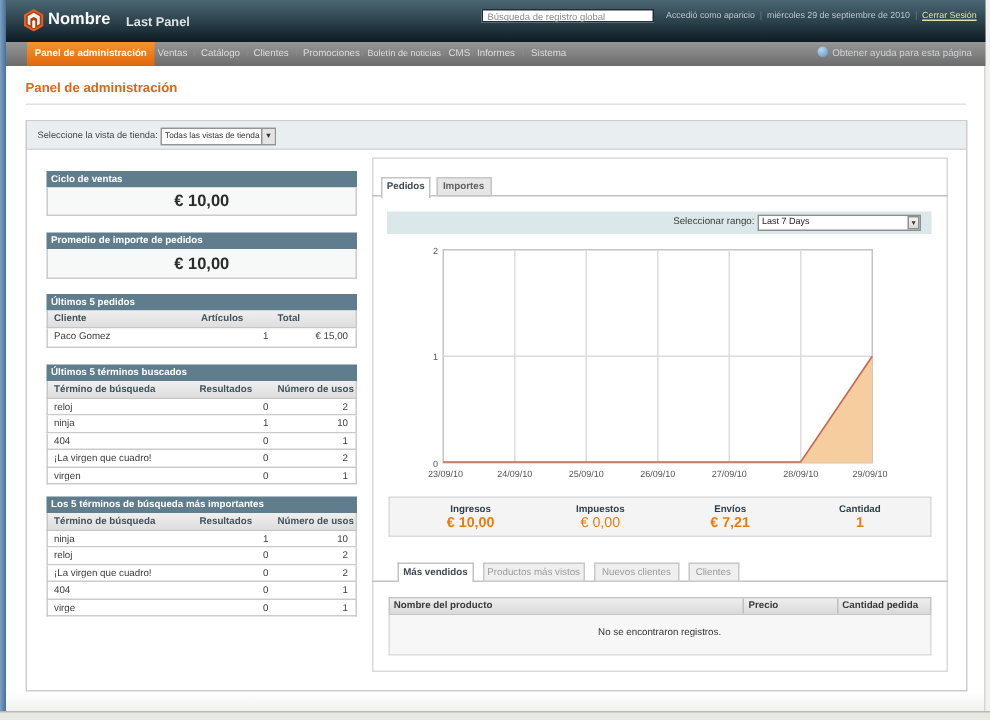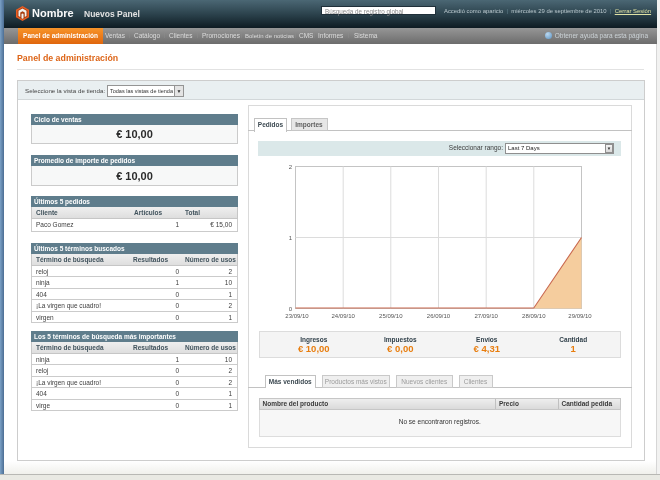--- a/index.html
+++ b/index.html
@@ -15,21 +15,21 @@
 <div class="abs" style="left:656px;top:0;width:4px;height:474px;background:#f2f2f1;border-left:1px solid #d6d6d6;"></div>
 
 <div class="abs" style="left:4px;top:0;width:653px;height:28px;background:linear-gradient(#4b6774,#293f49 55%,#0e1b22);"></div>
 <svg class="abs" style="left:16px;top:6px;" width="13" height="15" viewBox="0 0 26 30">
   <polygon points="13,0 26,7.5 26,22.5 13,30 0,22.5 0,7.5" fill="#e85d22"></polygon>
   <polygon points="13,3 23,8.8 23,21 13,27 3,21 3,8.8" fill="#a93f12"></polygon>
   <polygon points="13,5 21,9.6 21,20 17.5,22 17.5,13 13,10.5 8.5,13 8.5,22 5,20 5,9.6" fill="#f2f2ee"></polygon>
   <polygon points="11,16 13,14.8 15,16 15,24.5 13,25.6 11,24.5" fill="#f2f2ee"></polygon>
 </svg>
 <div class="abs" style="left:32px;top:7px;color:#fafafa;font-size:11px;font-weight:bold;">Nombre</div>
-<div class="abs" style="left:84px;top:9px;color:#e2e2e2;font-size:8.5px;font-weight:bold;">Nuevos Panel</div>
+<div class="abs" style="left:84px;top:9px;color:#e2e2e2;font-size:8.5px;font-weight:bold;">Last Panel</div>
 <div class="abs" style="left:321px;top:6px;width:115px;height:9px;background:#fff;border:1px solid #20303a;"></div>
 <div class="abs" style="left:325px;top:7.5px;font-size:6.3px;color:#888;">Búsqueda de registro global</div>
 <div class="abs" style="left:444px;top:8px;font-size:5.9px;color:#b9c7cd;white-space:nowrap;">Accedió como aparicio <span style="color:#62808c;">&nbsp;|&nbsp;</span> miércoles 29 de septiembre de 2010 <span style="color:#62808c;">&nbsp;|&nbsp;</span> <span style="color:#dfe2a4;text-decoration:underline;">Cerrar Sesión</span></div>
 
 <div class="abs" style="left:4px;top:28px;width:653px;height:16px;background:linear-gradient(#969696,#6c6c6c);"></div>
 <div class="abs" style="left:18px;top:28px;width:85px;height:16px;background:linear-gradient(#f7942a,#e0660d);color:#fff;font-size:6.5px;font-weight:bold;text-align:center;line-height:16px;">Panel de administración</div>
 <style>.nv{position:absolute;top:28px;height:16px;line-height:16px;font-size:6.5px;color:#dcdcdc;white-space:nowrap;}
 .ns{position:absolute;top:28px;height:16px;line-height:15px;font-size:6px;color:#8d8d8d;}</style>
 <div class="nv" style="left:105px;">Ventas</div>
 <div class="ns" style="left:129px;">|</div>
@@ -141,25 +141,25 @@
   </g>
 </svg>
 
 <div class="abs" style="left:258.5px;top:331px;width:362px;height:26.5px;background:#f4f4f4;border:1px solid #dcdcdc;display:flex;padding-left:11px;padding-right:3px;">
   <div style="flex:1;text-align:center;padding-top:4px;">
       <div style="font-size:6.5px;font-weight:bold;color:#2f3f49;">Ingresos</div>
       <div style="font-size:9.5px;font-weight:bold;color:#e87d0e;">€ 10,00</div>
     </div>
   <div style="flex:1;text-align:center;padding-top:4px;">
       <div style="font-size:6.5px;font-weight:bold;color:#2f3f49;">Impuestos</div>
-      <div style="font-size:9.5px;font-weight:bold;color:#e87d0e;">€ 0,00</div>
+      <div style="font-size:9.5px;font-weight:normal;color:#e87d0e;">€ 0,00</div>
     </div>
   <div style="flex:1;text-align:center;padding-top:4px;">
       <div style="font-size:6.5px;font-weight:bold;color:#2f3f49;">Envíos</div>
-      <div style="font-size:9.5px;font-weight:bold;color:#e87d0e;">€ 4,31</div>
+      <div style="font-size:9.5px;font-weight:bold;color:#e87d0e;">€ 7,21</div>
     </div>
   <div style="flex:1;text-align:center;padding-top:4px;">
       <div style="font-size:6.5px;font-weight:bold;color:#2f3f49;">Cantidad</div>
       <div style="font-size:9.5px;font-weight:bold;color:#e87d0e;">1</div>
     </div>
 </div>
 
 <div class="abs" style="left:247.5px;top:387px;width:384px;border-top:1px solid #c2c2c2;"></div>
 <div class="abs" style="left:321.5px;top:374.5px;width:68.5px;height:13px;background:#efefef;border:1px solid #c9c9c9;font-size:6.5px;color:#9b9b9b;text-align:center;line-height:12px;">Productos más vistos</div>
 <div class="abs" style="left:396px;top:374.5px;width:56.5px;height:13px;background:#efefef;border:1px solid #c9c9c9;font-size:6.5px;color:#9b9b9b;text-align:center;line-height:12px;">Nuevos clientes</div>

